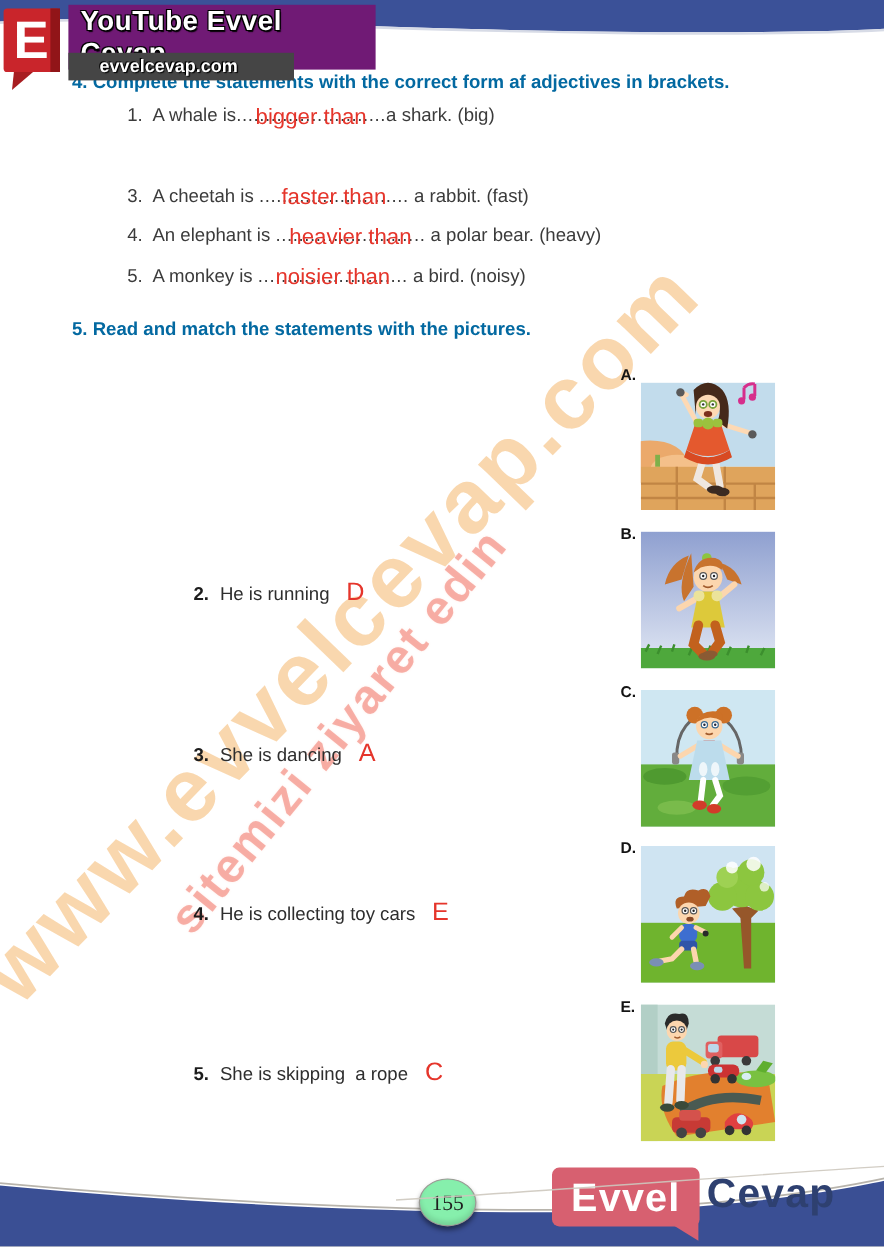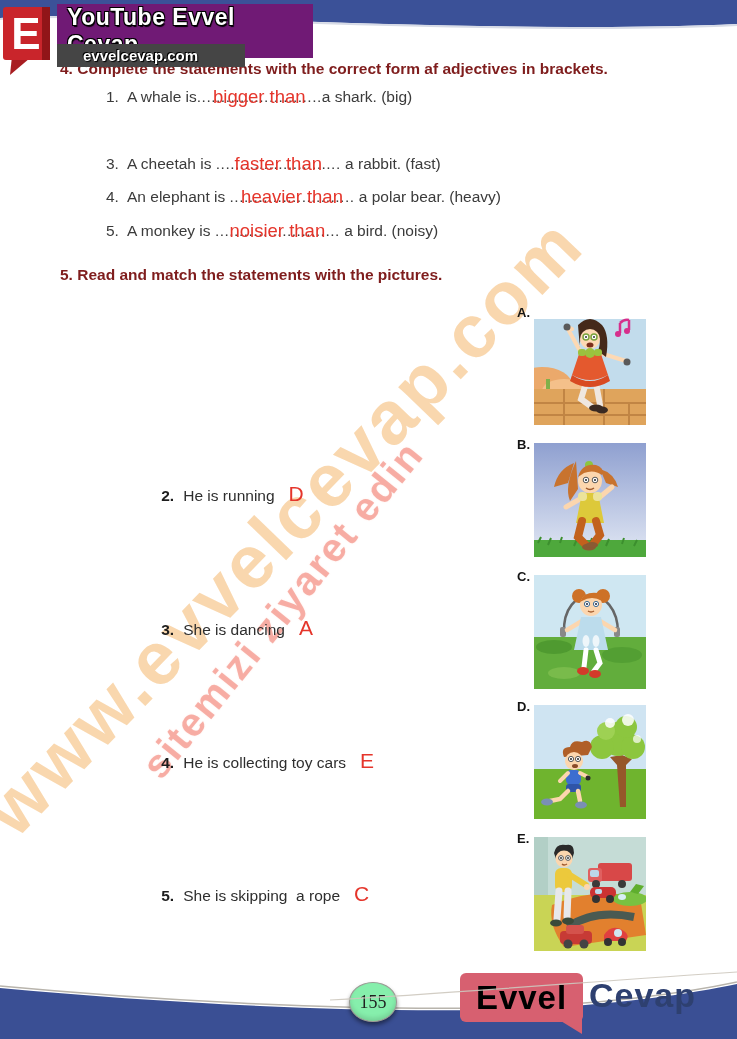--- a/index.html
+++ b/index.html
@@ -23,21 +23,21 @@
             text-shadow:-1px -1px 0 #000,1px -1px 0 #000,-1px 1px 0 #000,1px 2px 1px #000;}
   .hdr-bar2{position:absolute;left:57px;top:44px;width:162px;height:23px;background:#454545;
             z-index:4;display:flex;align-items:center;padding-left:26px;}
   .hdr-bar2 span{color:#fff;font-size:15px;font-weight:bold;
             text-shadow:-1px -1px 0 #000,1px 1px 1px #000;}
   .e-logo{position:absolute;left:0;top:2px;width:56px;height:76px;z-index:5;}
   .e-letter{position:absolute;left:8px;top:6px;width:36px;height:52px;color:#fff;
             font-size:44px;font-weight:bold;text-align:center;line-height:52px;}
 
   
-  .ex-title{position:absolute;left:60px;z-index:2;font-size:15.5px;font-weight:bold;color:#7f1d1d;}
+  .ex-title{position:absolute;left:60px;z-index:2;font-size:15.5px;font-weight:bold;color:#0369a1;}
   .ex4-title{top:60px;width:620px;}
   .ex5-title{top:266px;width:620px;}
   .ex4-row{position:absolute;left:106px;z-index:2;font-size:15.5px;color:#3b3b3b;white-space:nowrap;}
   .ex4-row .num{display:inline-block;width:21px;}
   .dotswrap{position:relative;display:inline-block;}
   .dots{letter-spacing:0.5px;}
   .ans4{position:absolute;left:50%;bottom:-2px;transform:translateX(-50%);
         color:#e5352b;font-size:18.5px;white-space:nowrap;z-index:2;}
 
   
@@ -54,21 +54,21 @@
   
   .wave{position:absolute;left:0;bottom:0;z-index:3;}
   .curl-line{position:absolute;left:0;bottom:0;z-index:9;pointer-events:none;}
   .page-circle{position:absolute;left:349px;top:982px;width:46px;height:38px;z-index:5;
       background:#86efac;border:1px solid #9a9a94;border-radius:50%;
       box-shadow:0 3px 4px rgba(0,0,0,0.45), inset 0 -3px 4px rgba(0,0,0,0.12);
       display:flex;align-items:center;justify-content:center;}
   .page-circle span{font-family:"Liberation Serif",serif;font-size:18px;color:#1f1f1f;}
   .logo-box{position:absolute;left:460px;top:973px;width:123px;height:49px;z-index:5;
       background:#d76070;border-radius:6px;display:flex;align-items:center;justify-content:center;}
-  .logo-box span{color:#000000;font-size:33px;font-weight:bold;letter-spacing:1px;}
+  .logo-box span{color:#ffffff;font-size:33px;font-weight:bold;letter-spacing:1px;}
   .logo-tail{position:absolute;left:556px;top:1018px;z-index:5;width:0;height:0;
       border-top:16px solid #d76070;border-left:26px solid transparent;}
   .logo-cevap{position:absolute;left:589px;top:976px;z-index:5;color:#2e4070;
       font-size:34px;font-weight:bold;letter-spacing:1px;}
 </style>
 </head>
 <body>
 
 <div class="page">
 

